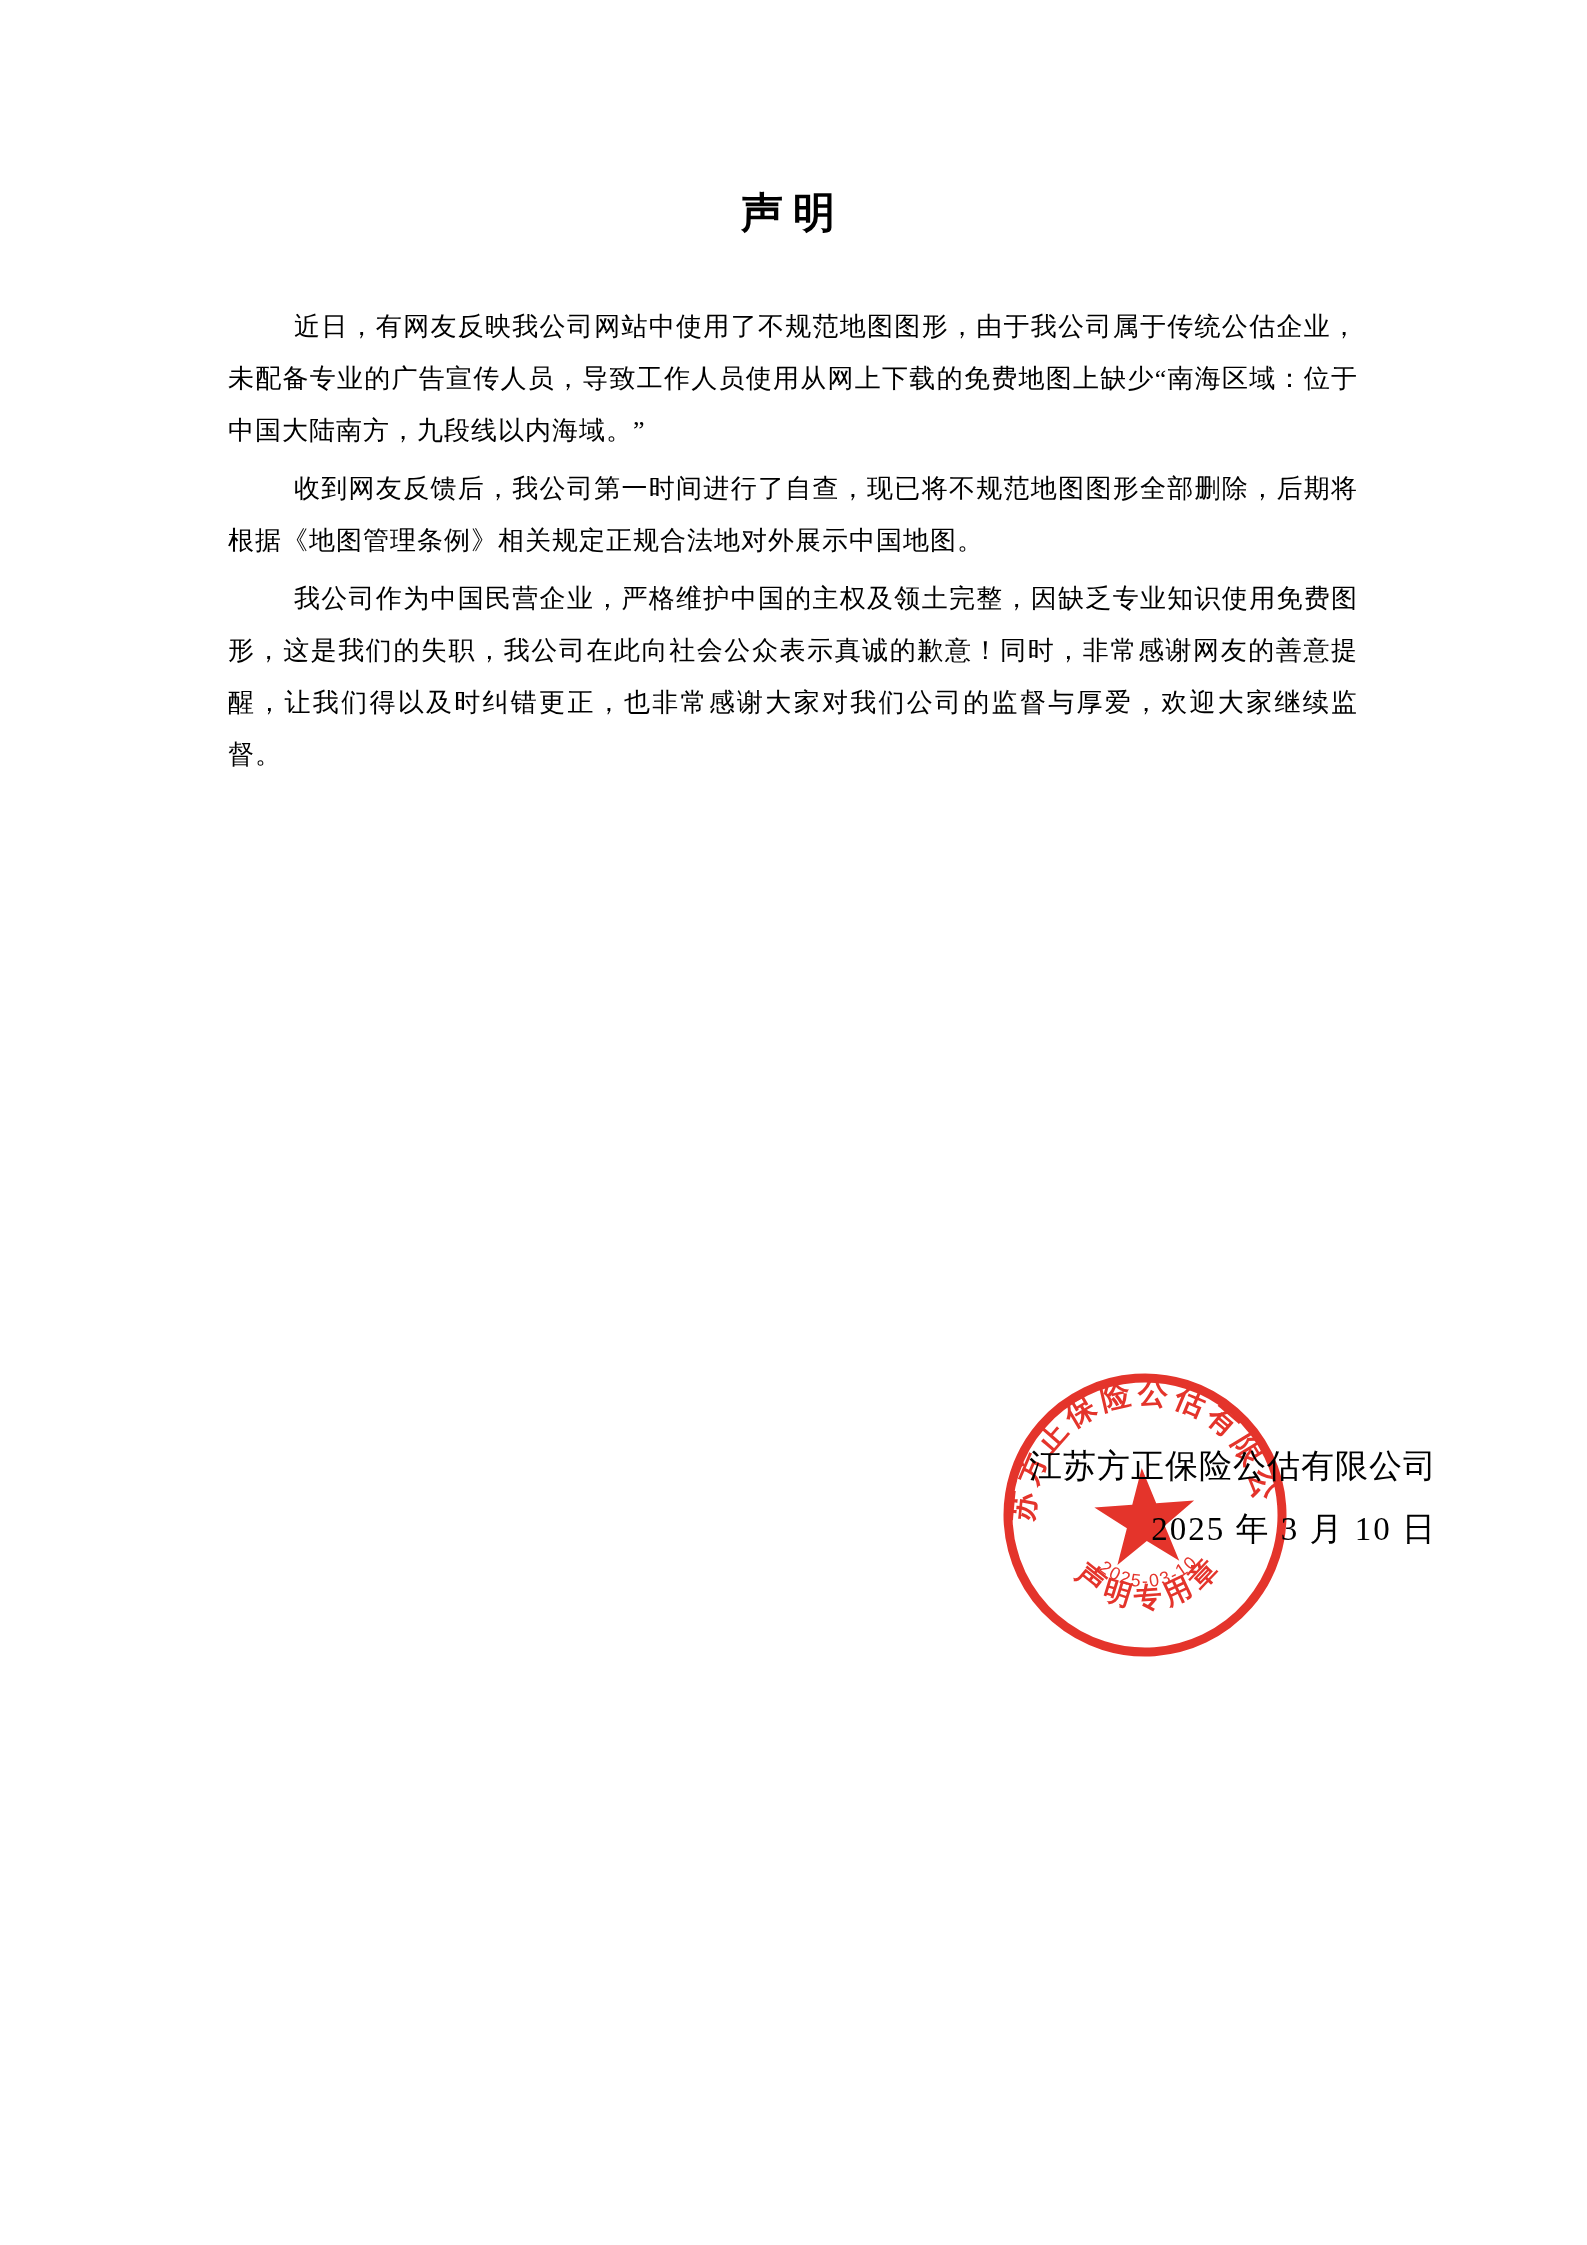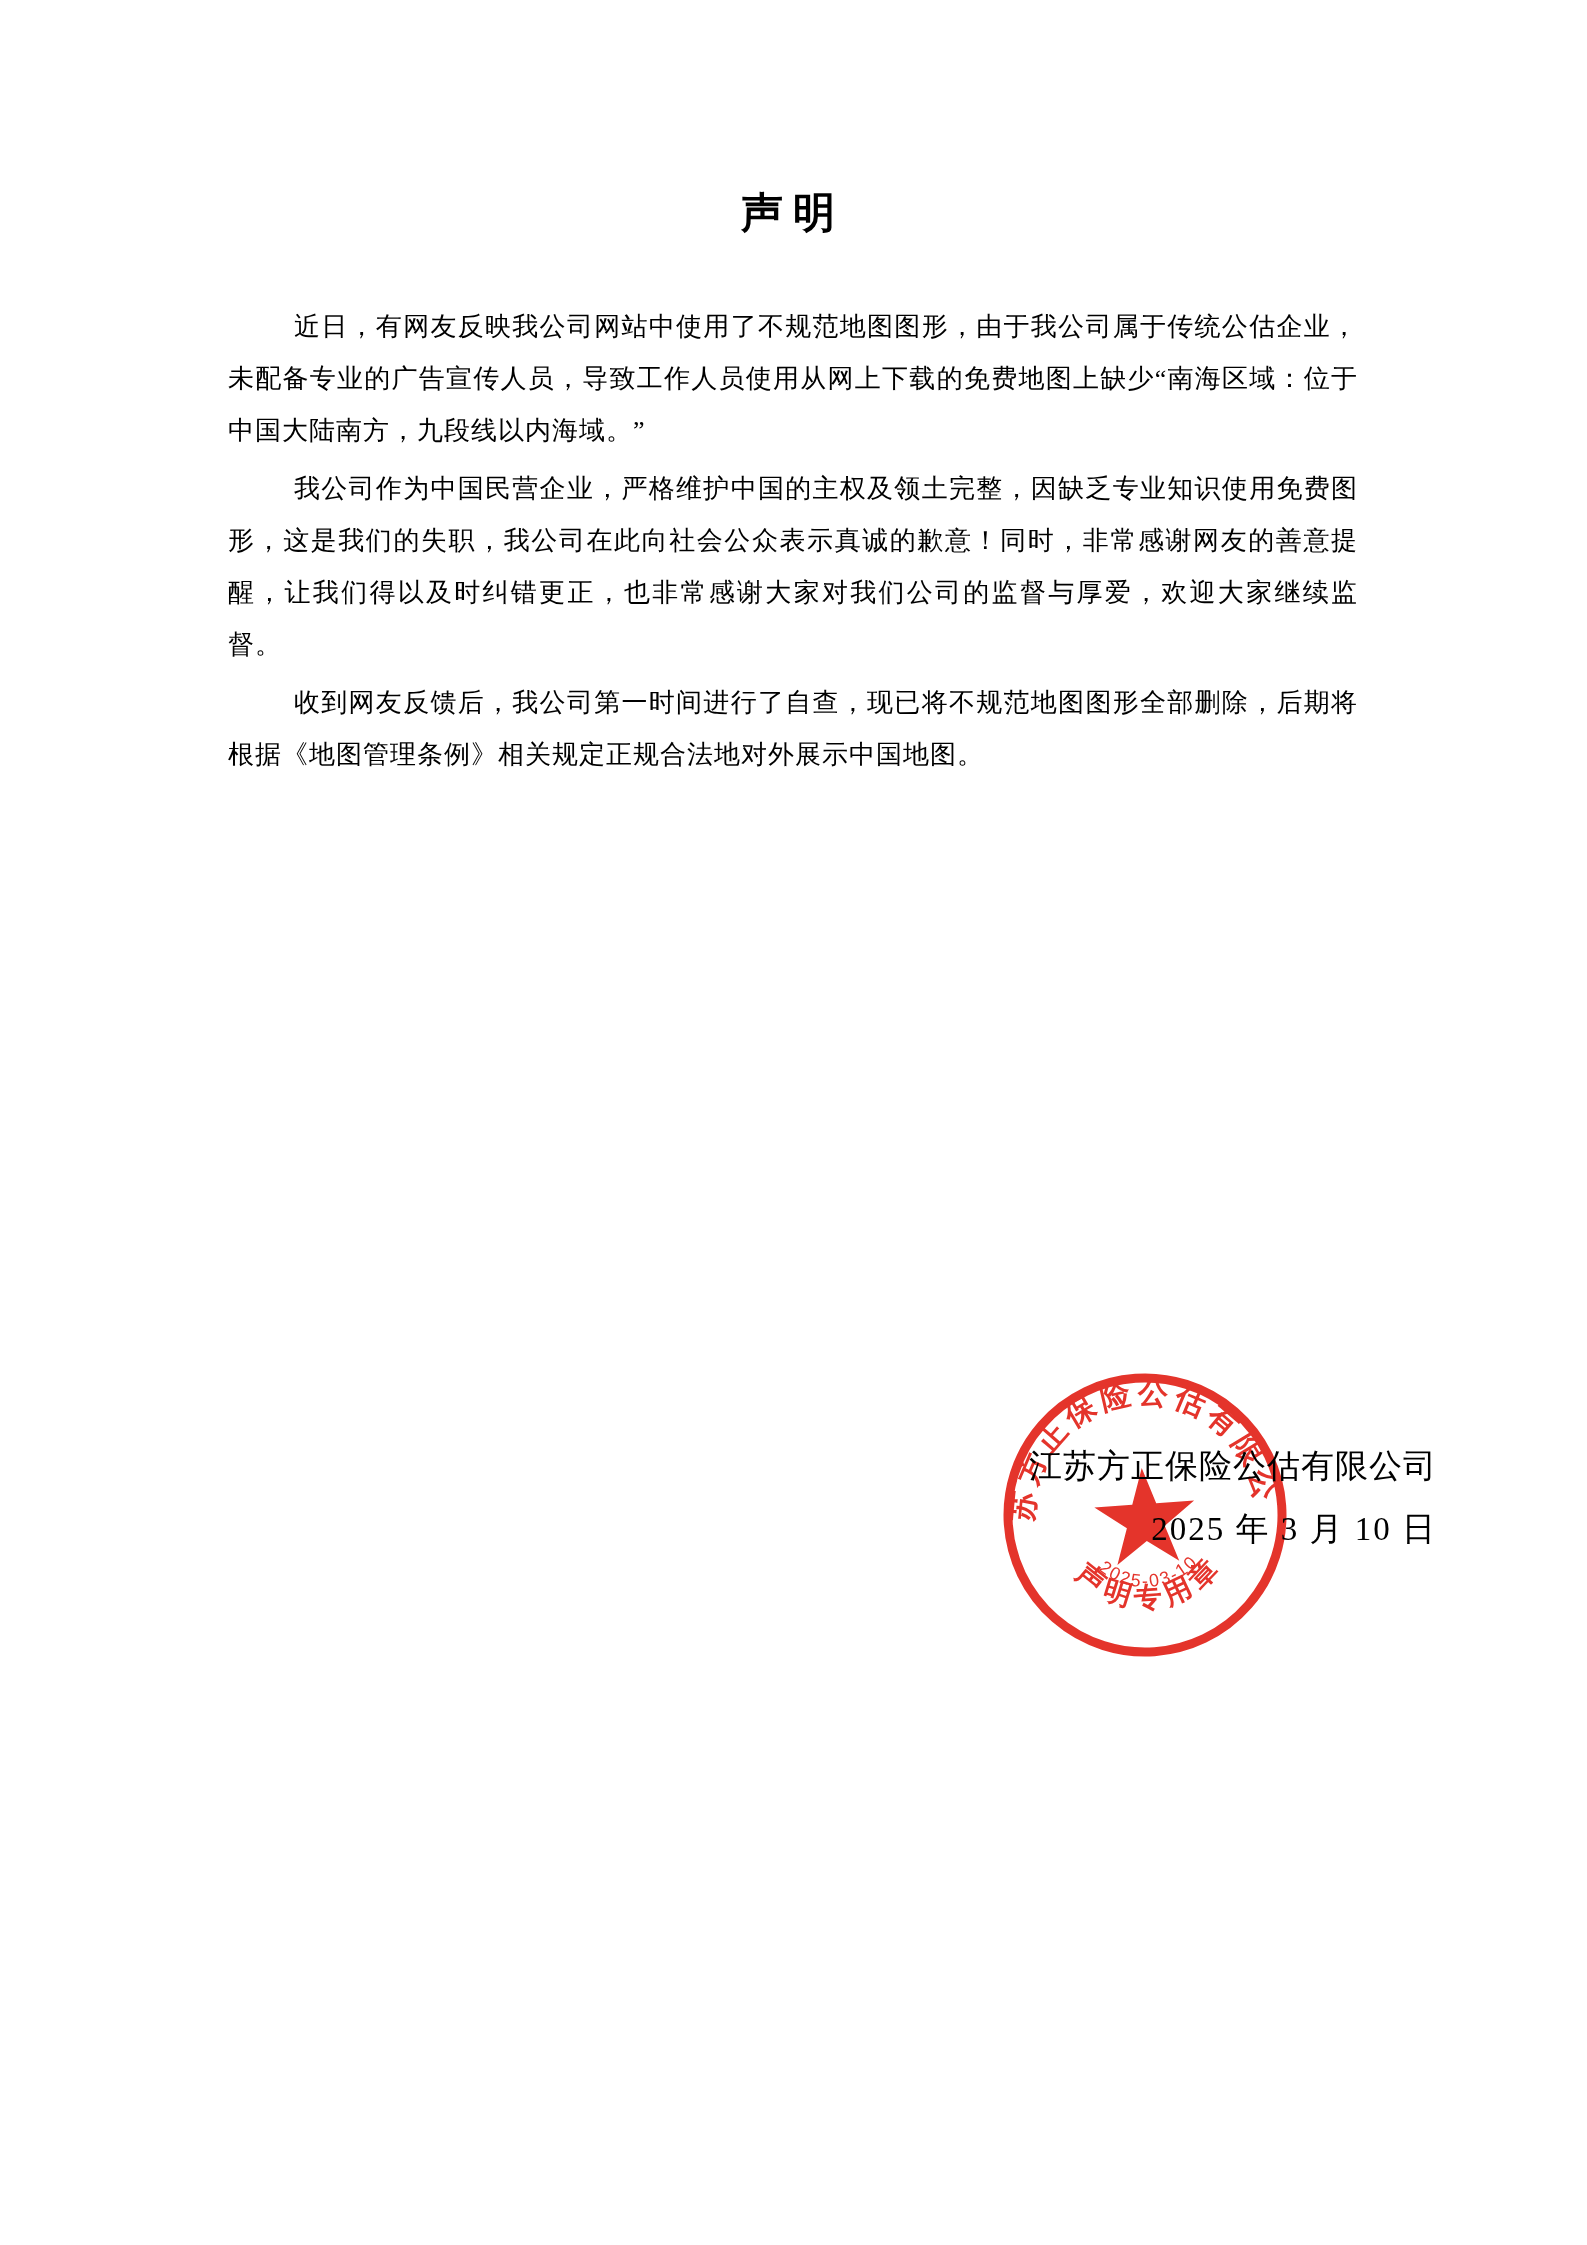--- a/index.html
+++ b/index.html
@@ -88,22 +88,22 @@
 </style>
 </head>
 <body>
 
 <div class="page">
 
   <div class="doc-body">
     <h1 class="doc-title">声明</h1>
 
     <p class="para">近日，有网友反映我公司网站中使用了不规范地图图形，由于我公司属于传统公估企业，未配备专业的广告宣传人员，导致工作人员使用从网上下载的免费地图上缺少“南海区域：位于中国大陆南方，九段线以内海域。”</p>
+    <p class="para">收到网友反馈后，我公司第一时间进行了自查，现已将不规范地图图形全部删除，后期将根据《地图管理条例》相关规定正规合法地对外展示中国地图。</p>
     <p class="para">我公司作为中国民营企业，严格维护中国的主权及领土完整，因缺乏专业知识使用免费图形，这是我们的失职，我公司在此向社会公众表示真诚的歉意！同时，非常感谢网友的善意提醒，让我们得以及时纠错更正，也非常感谢大家对我们公司的监督与厚爱，欢迎大家继续监督。</p>
-    <p class="para">收到网友反馈后，我公司第一时间进行了自查，现已将不规范地图图形全部删除，后期将根据《地图管理条例》相关规定正规合法地对外展示中国地图。</p>
   </div>
 
   <div class="seal">
     <svg viewBox="0 0 290 290" xmlns="http://www.w3.org/2000/svg">
       <defs>
         <path id="arcTop" d="M 33,145 A 112,112 0 0 1 257,145" fill="none"></path>
         <path id="arcBottom" d="M 53,145 A 92,92 0 0 0 237,145" fill="none"></path>
         <path id="arcCode" d="M 73,145 A 72,72 0 0 0 217,145" fill="none"></path>
       </defs>
       <circle cx="145" cy="145" r="137" fill="none" stroke="#e2231a" stroke-width="9"></circle>

